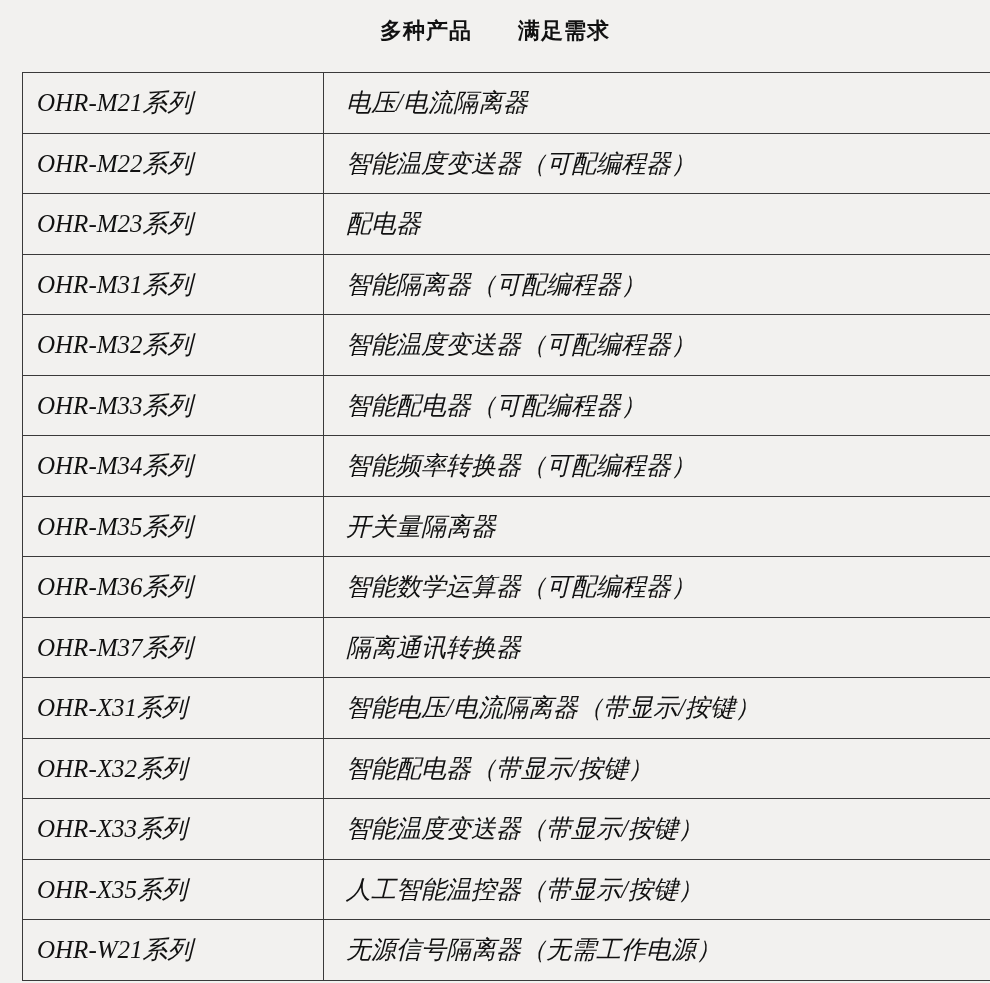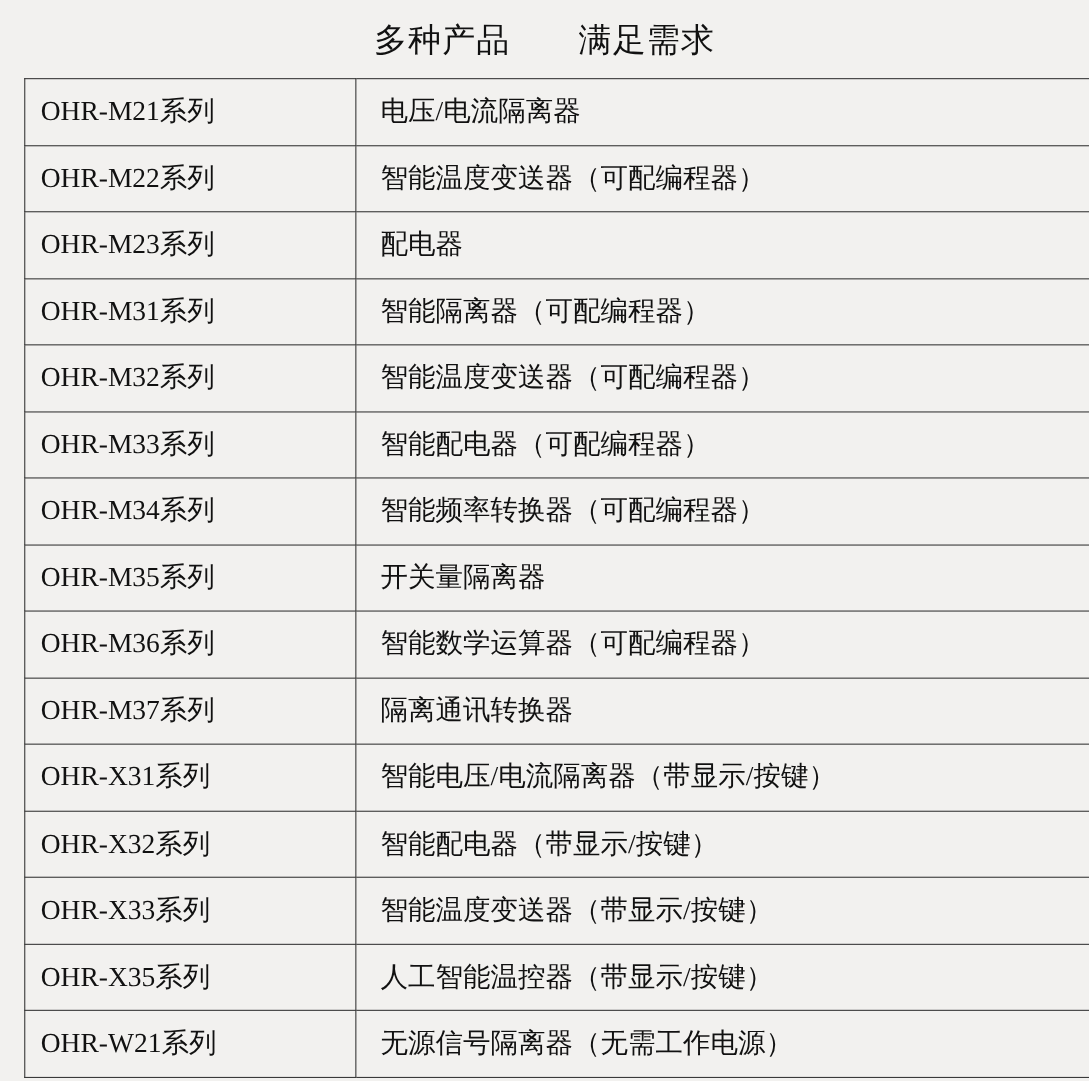--- a/index.html
+++ b/index.html
@@ -15,31 +15,32 @@
     overflow: hidden;
   }
   .page {
     width: 990px;
     height: 983px;
     position: relative;
     box-sizing: border-box;
   }
   .title {
     text-align: center;
-    font-size: 30px;
-    font-weight: normal;
+    font-size: 22px;
+    font-weight: bold;
     letter-spacing: 1px;
     padding-top: 16px;
     padding-bottom: 14px;
     color: #111111;
     font-family: "Liberation Serif", "DejaVu Serif", serif;
     white-space: pre;
   }
   .table-wrap {
-    margin: 0 22px;
+    margin: 12px 22px;
+    font-style: italic;
   }
   table.product-table {
     width: 946px;
     border-collapse: collapse;
     table-layout: fixed;
     background: #f2f1ef;
   }
   table.product-table td {
     border: 1px solid #3a3a3a;
     height: 59.5px;

